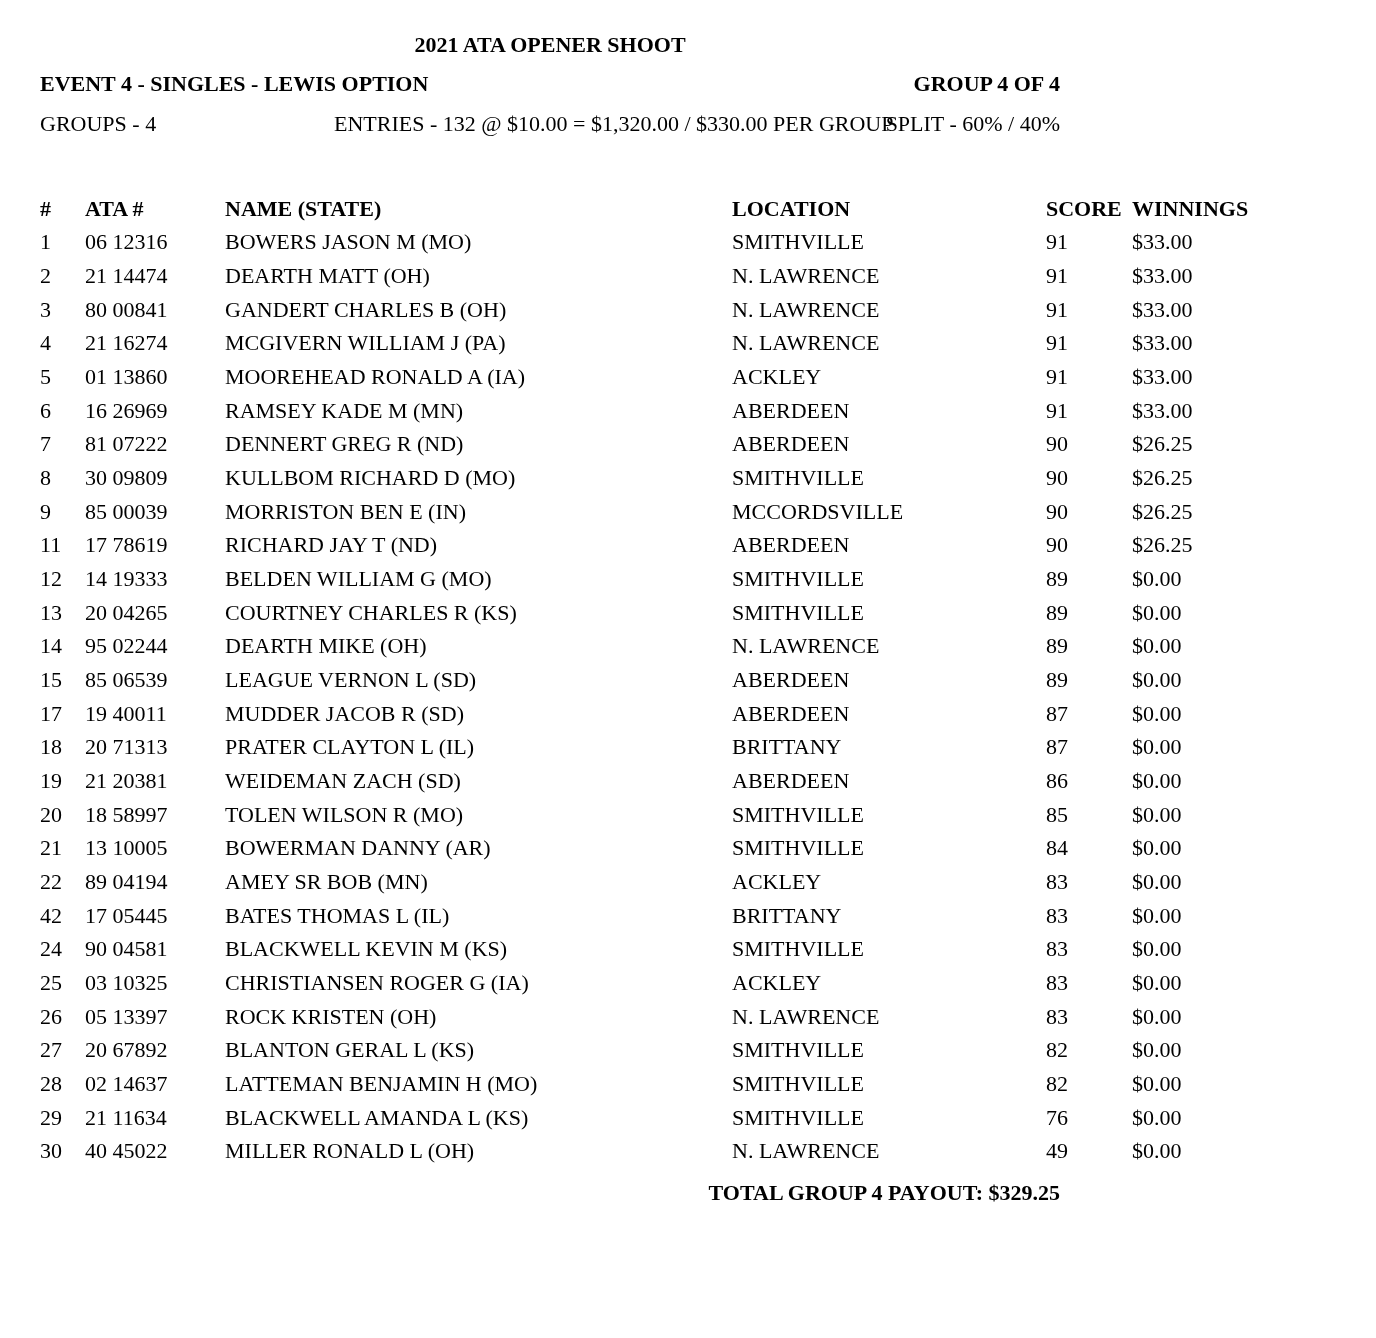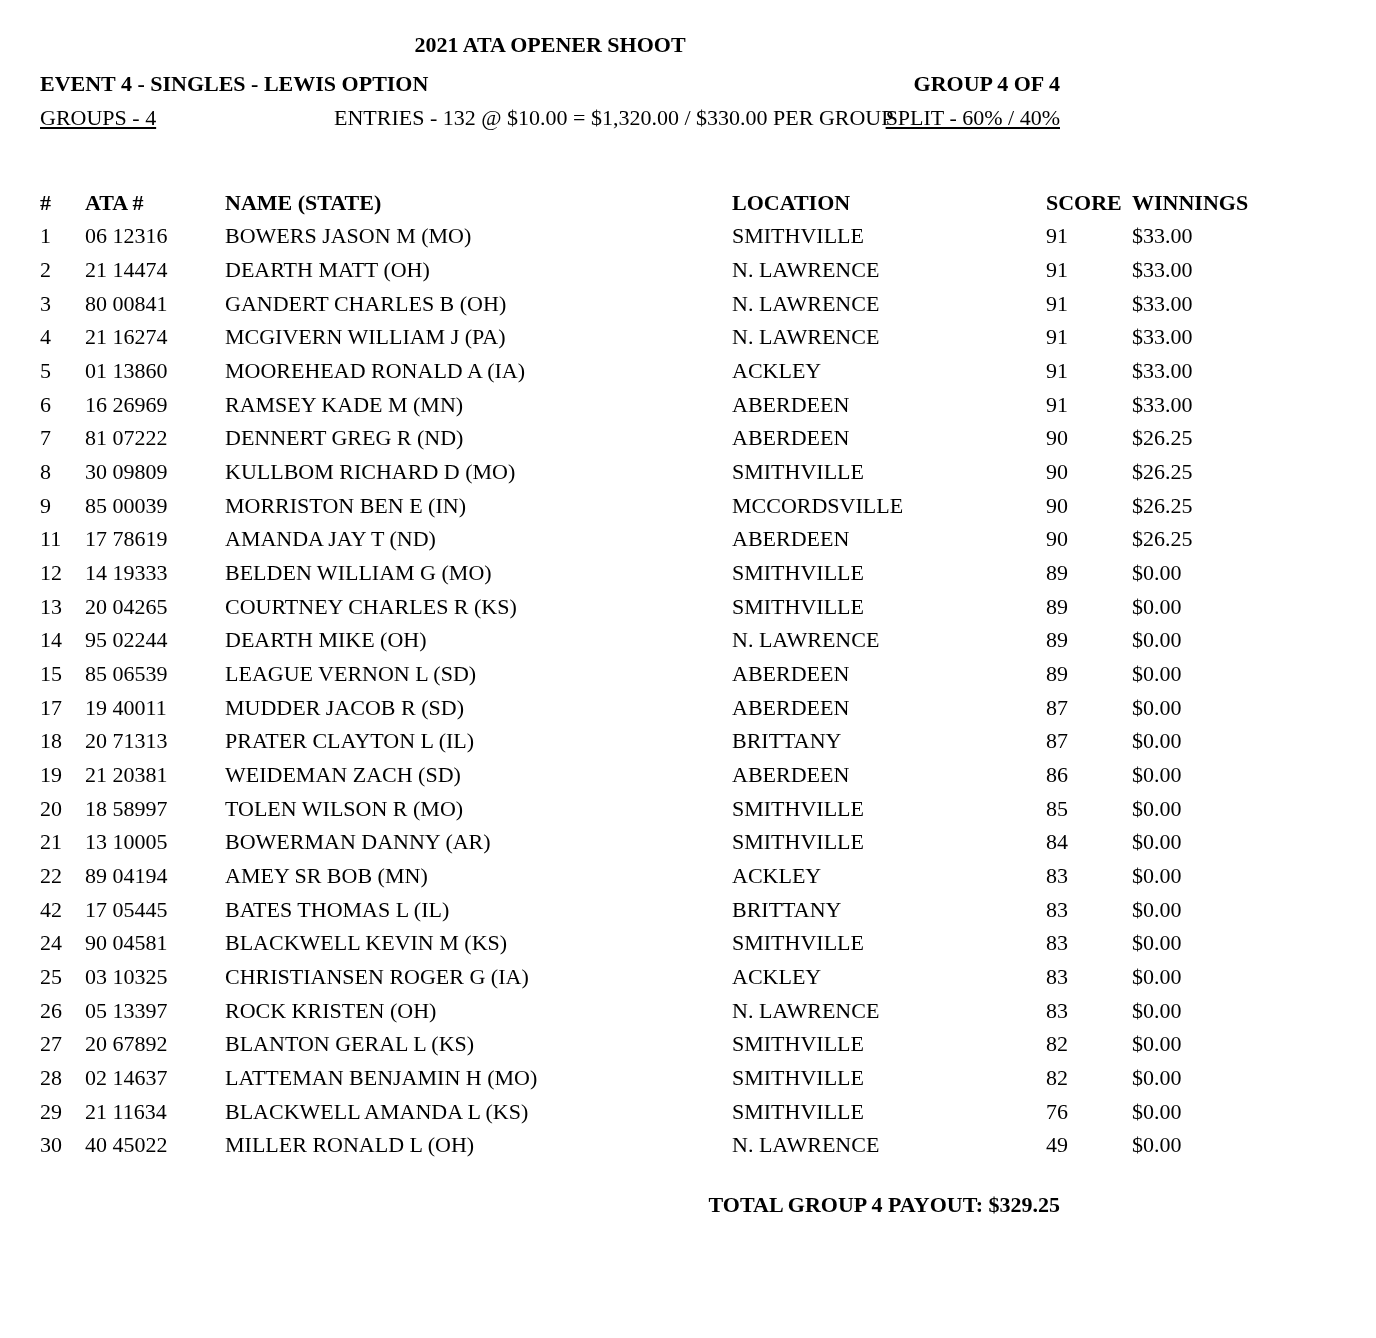--- a/index.html
+++ b/index.html
@@ -26,21 +26,21 @@
     font-weight: bold;
     line-height: 25px;
   }
   .subhead-row {
     display: flex;
     justify-content: space-between;
     align-items: flex-end;
     line-height: 25px;
   }
   .subhead-row.bold-row { margin-top: 14px; font-weight: bold; }
-  .info-row { margin-top: 9px; position: relative; text-decoration: underline; }
+  .info-row { margin-top: 15px; position: relative; }
   .info-row .info-center {
     position: absolute;
     left: 294px;
     top: 0;
   }
   table.results {
     margin-top: 56px;
     border-collapse: collapse;
     table-layout: fixed;
     width: 1290px;
@@ -56,21 +56,21 @@
   }
   table.results th { font-weight: bold; }
   .col-rank     { width: 45px; }
   .col-ata      { width: 140px; }
   .col-name     { width: 507px; }
   .col-location { width: 314px; }
   .col-score    { width: 86px; }
   .col-winnings { width: 198px; }
   td.num, th.num { text-align: right; }
   .footer-total {
-    margin-top: 30px;
+    margin-top: 12px;
     text-align: right;
     font-weight: bold;
     line-height: 25px;
   }
 </style>
 </head>
 <body>
 
 <div class="page">
 
@@ -175,21 +175,21 @@
     <td>9</td>
     <td>85 00039</td>
     <td>MORRISTON BEN E (IN)</td>
     <td>MCCORDSVILLE</td>
     <td class="num">90</td>
     <td class="num">$26.25</td>
   </tr>
         <tr>
     <td>11</td>
     <td>17 78619</td>
-    <td>AMANDA JAY T (ND)</td>
+    <td>RICHARD JAY T (ND)</td>
     <td>ABERDEEN</td>
     <td class="num">90</td>
     <td class="num">$26.25</td>
   </tr>
         <tr>
     <td>12</td>
     <td>14 19333</td>
     <td>BELDEN WILLIAM G (MO)</td>
     <td>SMITHVILLE</td>
     <td class="num">89</td>

